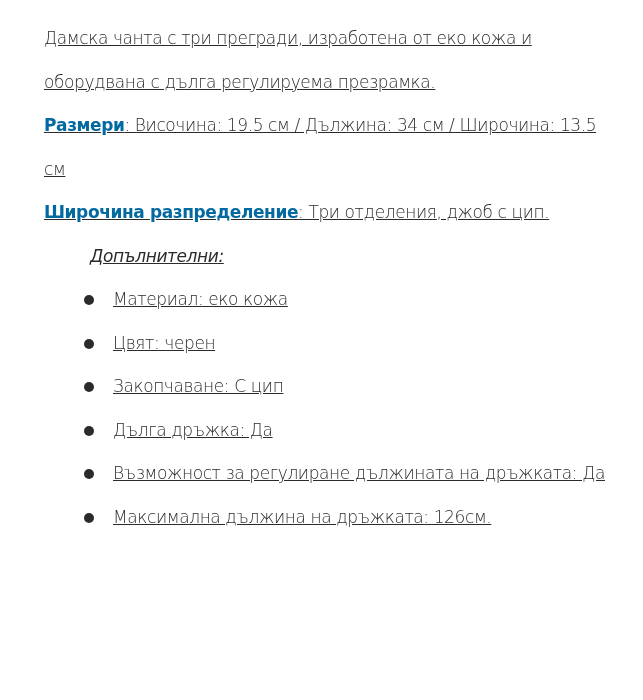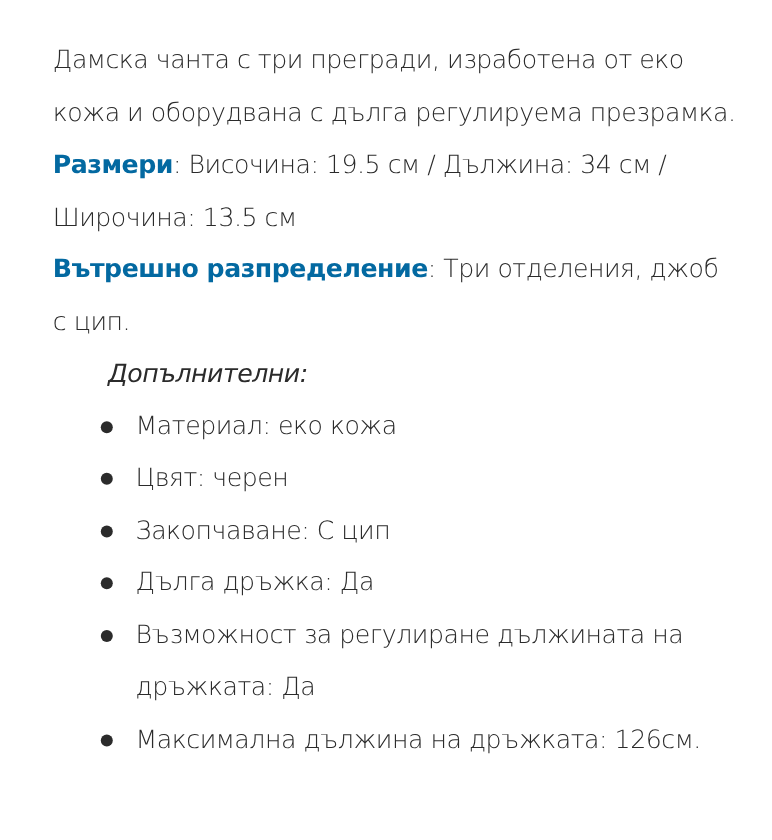--- a/index.html
+++ b/index.html
@@ -9,25 +9,26 @@
     }
     body {
       width: 643px;
       height: 700px;
       overflow: hidden;
       font-family: "DejaVu Sans", "Liberation Sans", sans-serif;
       color: #2b2b2b;
     }
     .content {
       position: relative;
-      padding: 29px 30px 0 44px;
-      font-size: 21px;
+      padding: 17px 30px 0 44px;
+      font-size: 17px;
       line-height: 43.5px;
       letter-spacing: -0.4px;
       font-weight: 300;
+      text-decoration: underline;
     }
     p {
       margin: 0;
     }
     .bold {
       font-weight: 700;
       color: #0369a1;
     }
     .italic {
       font-style: italic;
@@ -56,21 +57,21 @@
 <body>
 
 <div class="content">
   <p>Дамска чанта с три прегради, изработена от еко кожа и оборудвана с дълга регулируема презрамка.</p>
 
   <p>
     <span class="bold">Размери</span><span>: Височина: 19.5 см / Дължина: 34 см / Широчина: 13.5 см</span>
   </p>
 
   <p>
-    <span class="bold">Вътрешно разпределение</span><span>: Три отделения, джоб с цип.</span>
+    <span class="bold">Широчина разпределение</span><span>: Три отделения, джоб с цип.</span>
   </p>
 
   <p class="italic">Допълнителни:</p>
 
   <ul>
     <li>
       <span class="bullet"></span>
       <span>Материал: еко кожа</span>
     </li>
     <li>

